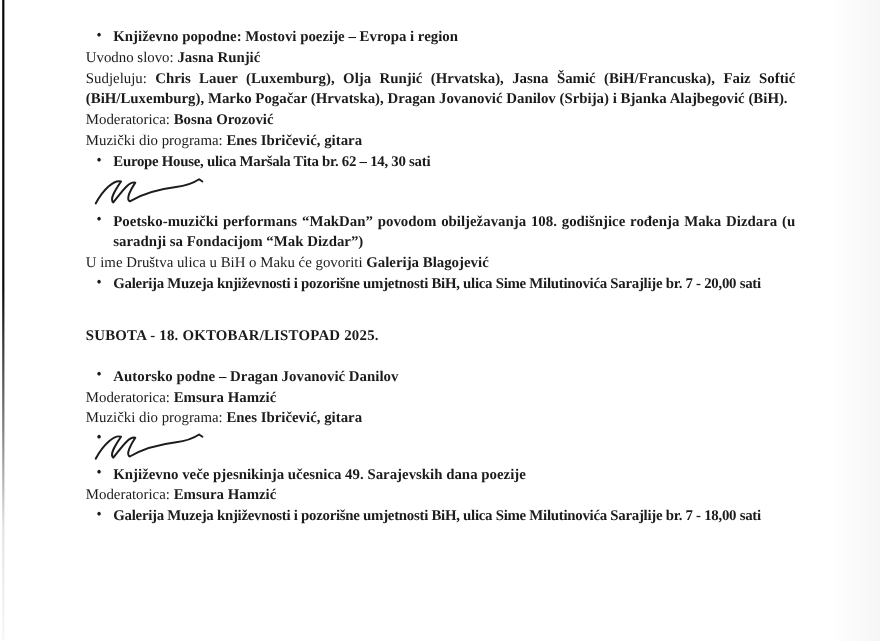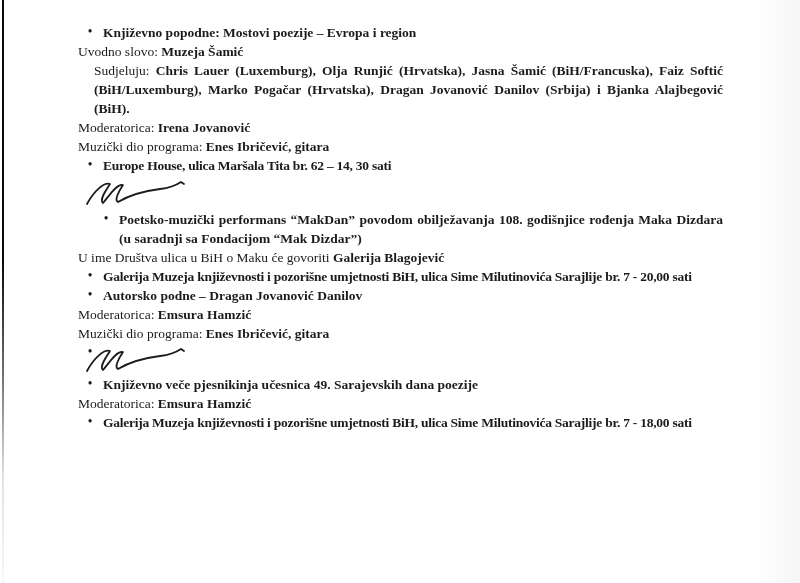--- a/index.html
+++ b/index.html
@@ -22,21 +22,21 @@
   .page::after {
     content:""; position:absolute; top:0; right:0; width:48px; height:100%;
     background:linear-gradient(to right, rgba(0,0,0,0), rgba(0,0,0,0.035));
     pointer-events:none;
   }
   .content {
     position:absolute; left:78px; top:23px; width:645px;
     font-size:13.5px; line-height:19px;
   }
   .line { margin:0; }
-  .justify { text-align:justify;margin-left:16px; }
+  .justify { text-align:justify; }
   .nowrap { white-space:nowrap; letter-spacing:-0.25px; }
   .bullet { position:relative; padding-left:25px; font-weight:bold; }
   .bullet .dot {
     position:absolute; left:10px; top:-1px;
     font-size:12px; font-weight:bold;
   }
   .heading {
     font-weight:bold; letter-spacing:0.2px;
     margin-top:28px; margin-bottom:18px;
   }
@@ -45,33 +45,34 @@
   .squiggle-wrap.second { margin:2px 0 2px 6px; }
   .squiggle-wrap svg { display:block; }
 </style>
 </head>
 <body>
 
 <div class="page">
   <div class="left-scan-line"></div>
   <div class="content">
       <div class="line bullet"><span class="dot">•</span><b>Književno popodne: Mostovi poezije – Evropa i region</b></div>
-      <div class="line plain"><span>Uvodno slovo: </span><b>Muzeja Šamić</b></div>
+      <div class="line plain"><span>Uvodno slovo: </span><b>Jasna Runjić</b></div>
       <div class="line plain justify"><span>Sudjeluju: </span><b>Chris Lauer (Luxemburg), Olja Runjić (Hrvatska), Jasna Šamić (BiH/Francuska), Faiz Softić (BiH/Luxemburg), Marko Pogačar (Hrvatska), Dragan Jovanović Danilov (Srbija) i Bjanka Alajbegović (BiH).</b></div>
-      <div class="line plain"><span>Moderatorica: </span><b>Irena Jovanović</b></div>
+      <div class="line plain"><span>Moderatorica: </span><b>Bosna Orozović</b></div>
       <div class="line plain"><span>Muzički dio programa: </span><b>Enes Ibričević, gitara</b></div>
       <div class="line bullet nowrap"><span class="dot">•</span><b>Europe House, ulica Maršala Tita br. 62 – 14, 30 sati</b></div>
       <div class="squiggle-wrap">
     <svg width="104" height="28" viewBox="0 0 104 28" fill="none" xmlns="http://www.w3.org/2000/svg">
       <path d="M3 26 C 10 13, 20 4, 26 6 C 22 12, 15 22, 19 25 C 25 18, 33 5, 39 7 C 35 13, 30 22, 34 24 C 44 18, 60 13, 76 11 C 85 10, 91 8, 97 4 L 100 6" stroke="#1c1c1c" stroke-width="1.8" stroke-linecap="round" stroke-linejoin="round"></path>
     </svg>
   </div>
       <div class="line bullet justify"><span class="dot">•</span><b>Poetsko-muzički performans “MakDan” povodom obilježavanja 108. godišnjice rođenja Maka Dizdara (u saradnji sa Fondacijom “Mak Dizdar”)</b></div>
       <div class="line plain"><span>U ime Društva ulica u BiH o Maku će govoriti </span><b>Galerija Blagojević</b></div>
       <div class="line bullet nowrap"><span class="dot">•</span><b>Galerija Muzeja književnosti i pozorišne umjetnosti BiH, ulica Sime Milutinovića Sarajlije br. 7 - 20,00 sati</b></div>
+      <div class="line heading"><b>SUBOTA - 18. OKTOBAR/LISTOPAD 2025.</b></div>
       <div class="line bullet"><span class="dot">•</span><b>Autorsko podne – Dragan Jovanović Danilov</b></div>
       <div class="line plain"><span>Moderatorica: </span><b>Emsura Hamzić</b></div>
       <div class="line plain"><span>Muzički dio programa: </span><b>Enes Ibričević, gitara</b></div>
       <div class="line bullet nowrap"><span class="dot">•</span></div>
       <div class="squiggle-wrap second">
     <svg width="104" height="28" viewBox="0 0 104 28" fill="none" xmlns="http://www.w3.org/2000/svg">
       <path d="M3 26 C 10 13, 20 4, 26 6 C 22 12, 15 22, 19 25 C 25 18, 33 5, 39 7 C 35 13, 30 22, 34 24 C 44 18, 60 13, 76 11 C 85 10, 91 8, 97 4 L 100 6" stroke="#1c1c1c" stroke-width="1.8" stroke-linecap="round" stroke-linejoin="round"></path>
     </svg>
   </div>
       <div class="line bullet"><span class="dot">•</span><b>Književno veče pjesnikinja učesnica 49. Sarajevskih dana poezije</b></div>

